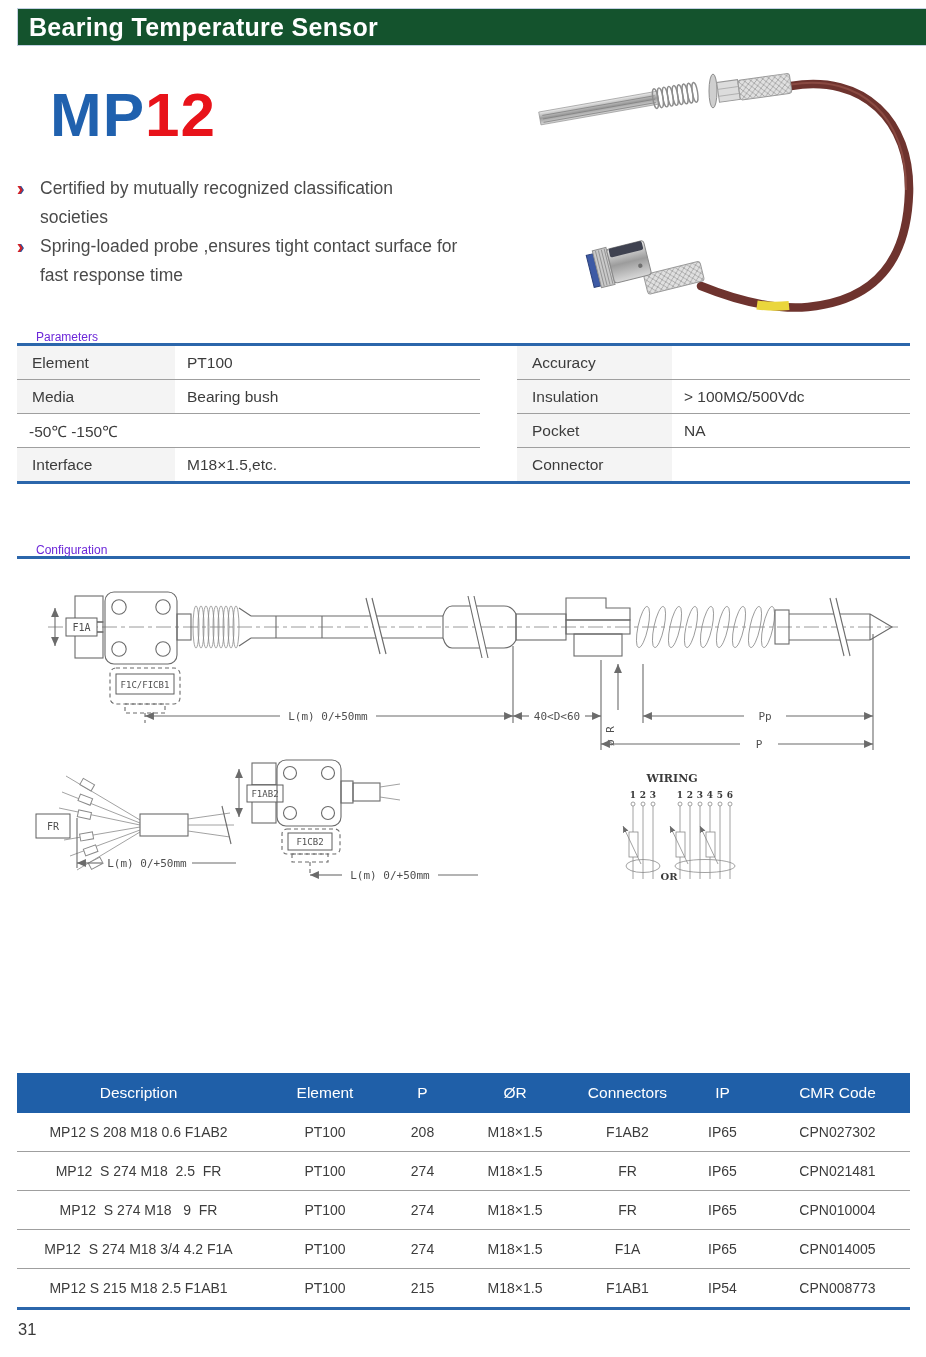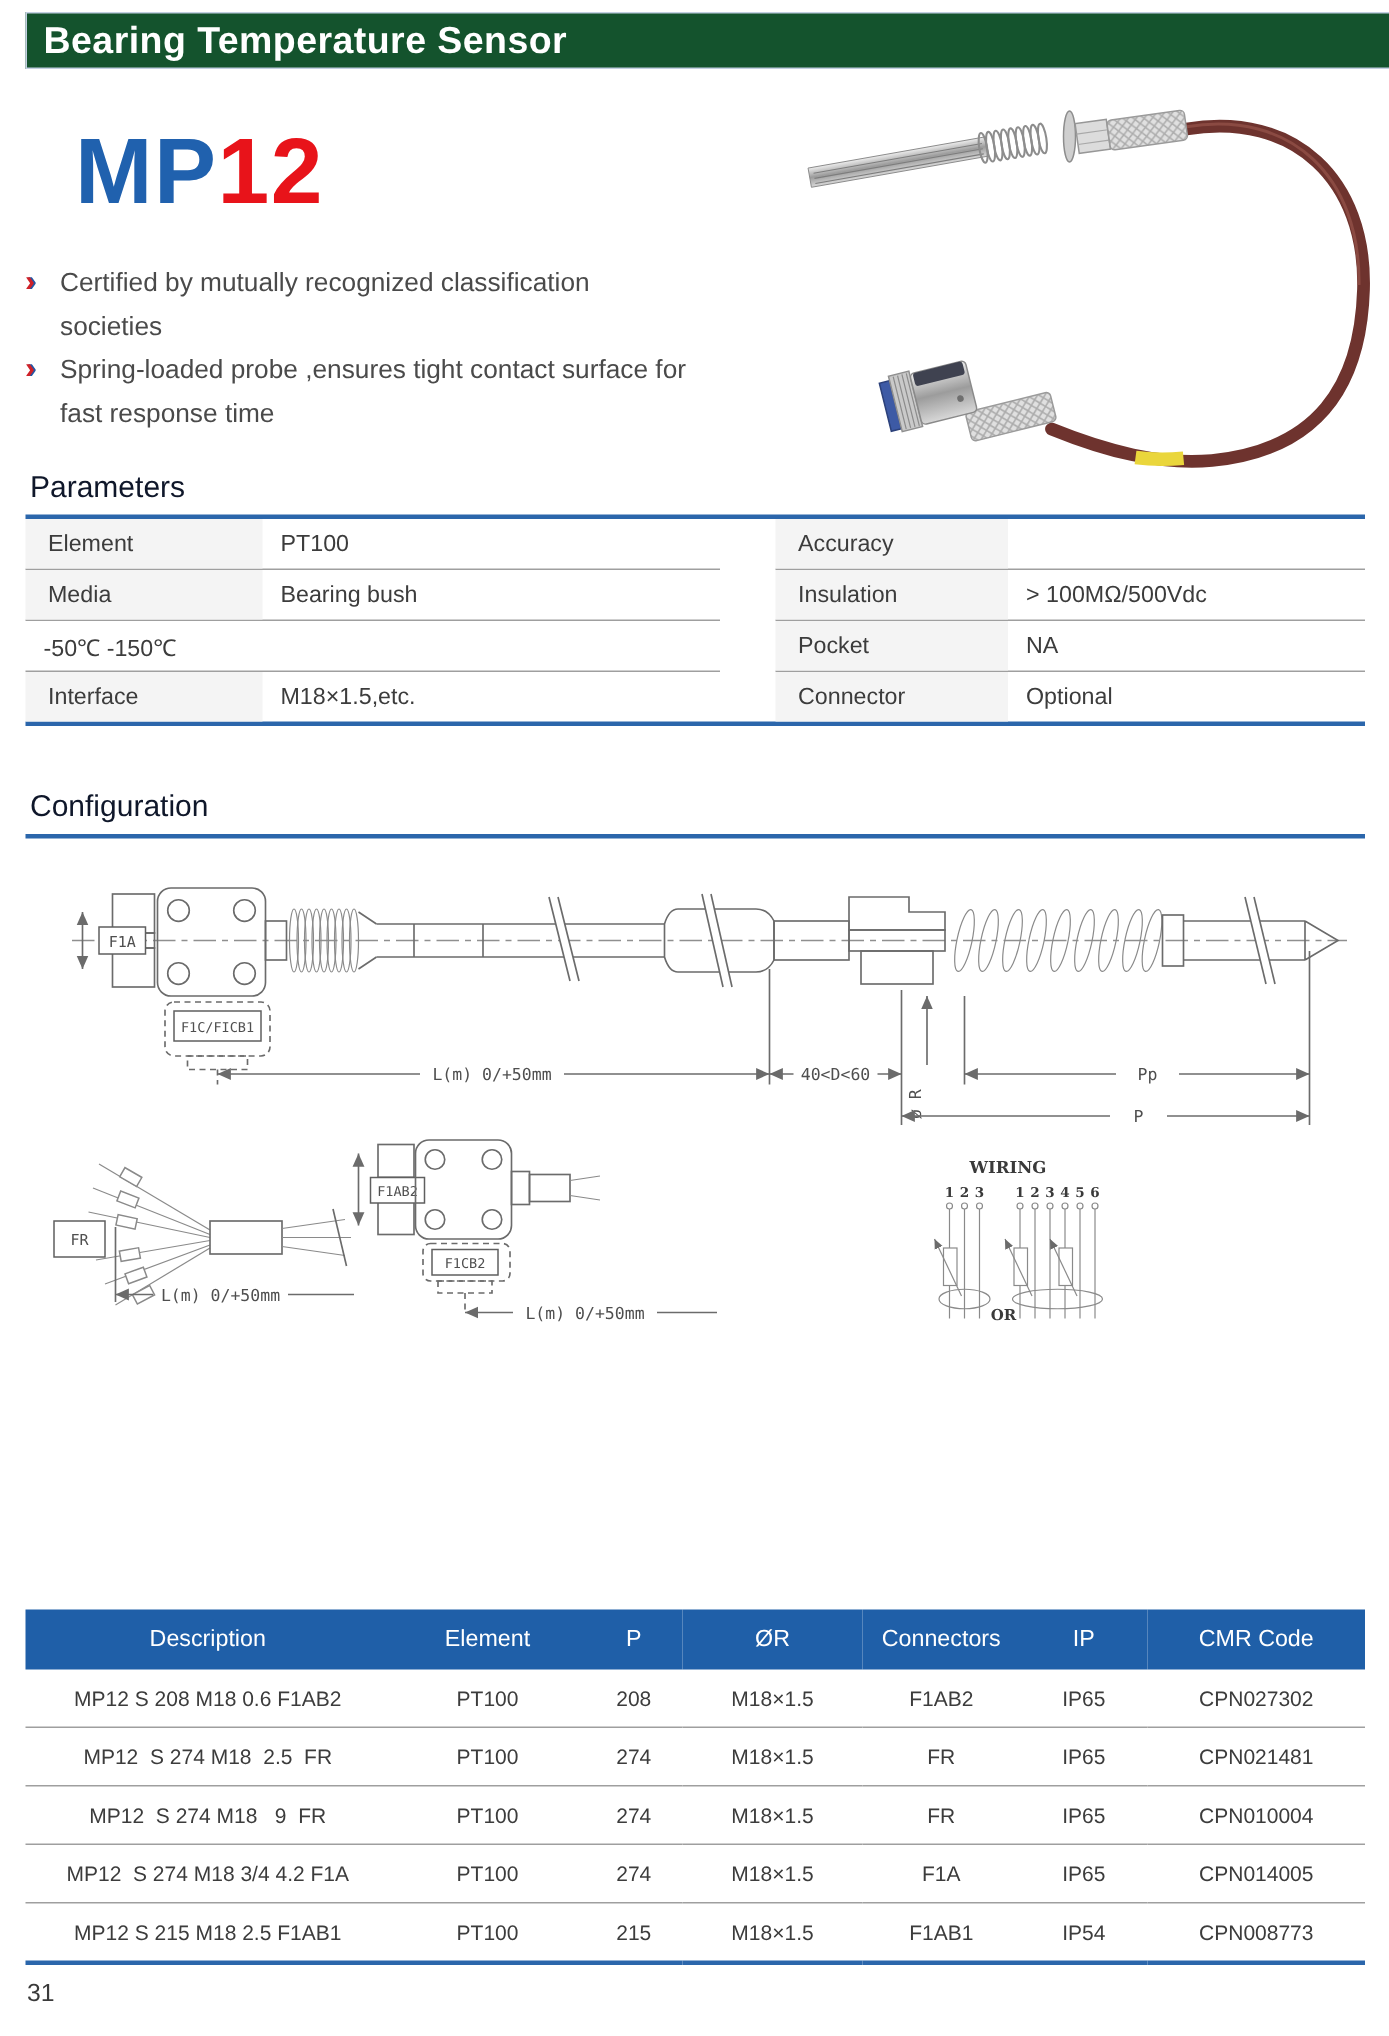--- a/index.html
+++ b/index.html
@@ -21,21 +21,21 @@
   .feature{display:flex;line-height:29px;}
   .chev{flex:0 0 22px;font-weight:bold;font-size:20px;font-style:normal;}
   .chev i{font-style:normal;display:inline-block;}
   .chev .cb{color:#2356a5;}
   .chev .cr{color:#cf2128;margin-left:-8px;}
 
   
   .photo{position:absolute;left:533px;top:58px;}
 
   
-  .section{position:absolute;margin:0;font-size:20px;color:#0f172a;font-weight:500;}
+  .section{position:absolute;margin:16px;font-size:12px;color:#6d28d9;font-weight:500;}
   .h-params{left:20px;top:314px;}
   .h-config{left:20px;top:527px;}
 
   
   .ptable{position:absolute;left:17px;top:343px;width:893px;border-top:3px solid #2b66ab;
           border-bottom:3px solid #2b66ab;box-sizing:border-box;display:flex;}
   .half-l{width:463px;margin-right:37px;}
   .half-r{width:393px;}
   .prow{display:flex;height:33px;}
   .prow:not(:last-child){border-bottom:1px solid #9f9f9f;}
@@ -197,21 +197,20 @@
       <div class="prow">
         <div class="lbl">Insulation</div>
         <div class="val">&gt; 100MΩ/500Vdc</div>
       </div>
       <div class="prow">
         <div class="lbl">Pocket</div>
         <div class="val">NA</div>
       </div>
       <div class="prow">
         <div class="lbl">Connector</div>
-        <div class="val">Optional</div>
       </div>
     </div>
   </div>
 
   <h3 class="section h-config">Configuration</h3>
   <div class="rule"></div>
 
   <div class="diag1">
     <svg width="890" height="195" viewBox="0 0 890 195">
       <line class="cl" x1="30" y1="59" x2="880" y2="59"></line>

